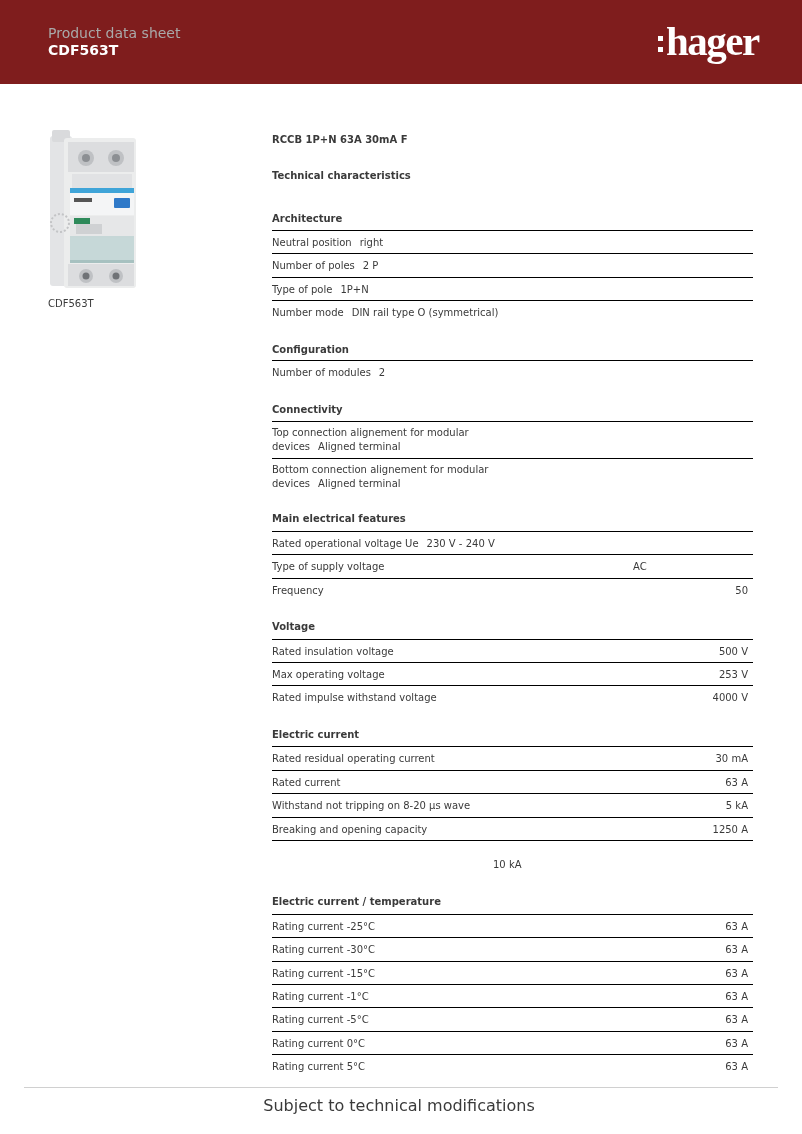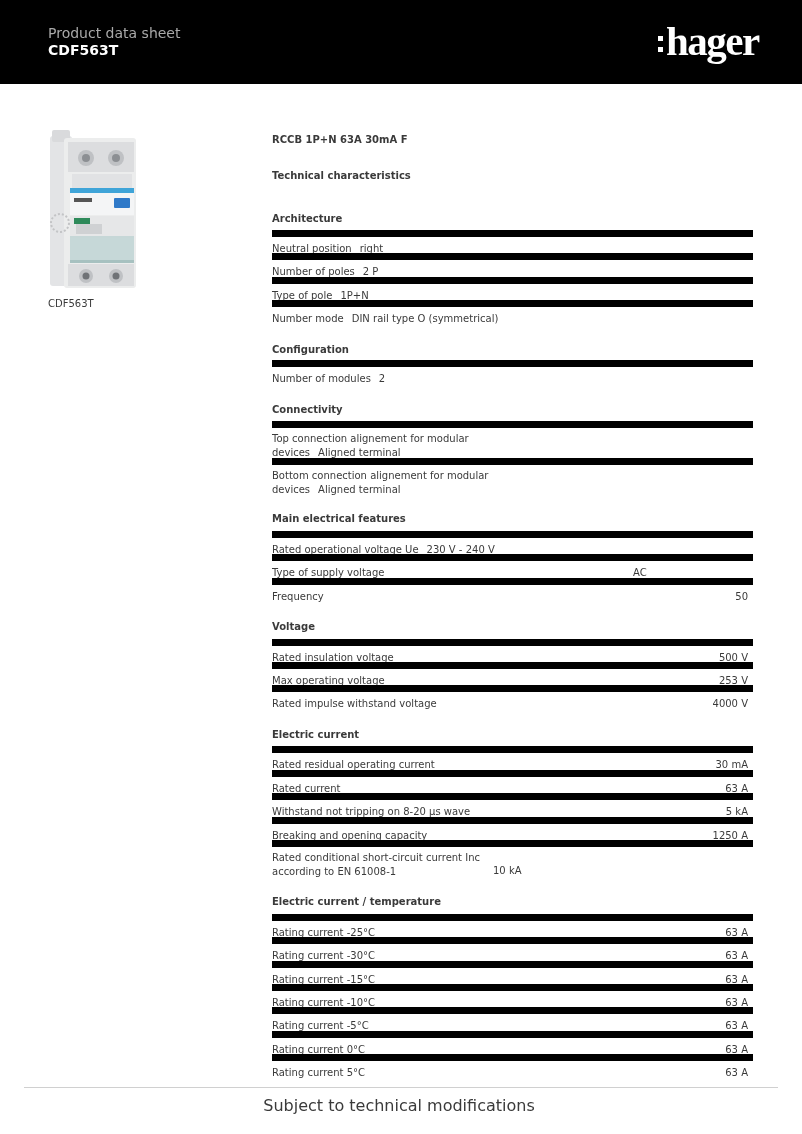--- a/index.html
+++ b/index.html
@@ -1,21 +1,21 @@
 <!DOCTYPE html>
 <html><head>
 <meta charset="utf-8">
 <style>
   * { box-sizing: border-box; margin: 0; padding: 0; }
   html, body { width: 802px; height: 1134px; background: #ffffff; overflow: hidden; }
   body { font-family: "DejaVu Sans", sans-serif; color: #3a3a3a; position: relative; }
 
   .header {
     position: absolute; left: 0; top: 0; width: 802px; height: 84px;
-    background: #000000;
+    background: #7f1d1d;
   }
   .header .subtitle {
     position: absolute; left: 48px; top: 25px;
     font-size: 14px; color: #a9a9a9; font-weight: normal;
   }
   .header .title {
     position: absolute; left: 48px; top: 42px;
     font-size: 14px; color: #ffffff; font-weight: bold;
   }
   .logo {
@@ -34,21 +34,21 @@
     position: absolute; left: 48px; top: 298px; font-size: 10px; color: #3a3a3a;
   }
   .product-desc { position: absolute; left: 272px; top: 134px; font-size: 10px; font-weight: bold; color: #3a3a3a; }
   .tech-title { position: absolute; left: 272px; top: 170px; font-size: 10px; font-weight: bold; color: #3a3a3a; }
 
   .section-title {
     position: absolute; left: 272px; font-size: 10px; font-weight: bold; color: #3a3a3a;
   }
   .row {
     position: absolute; left: 272px; width: 481px;
-    border-top: 7px solid #000000;
+    border-top: 1px solid #000000;
     font-size: 10px; color: #3a3a3a;
   }
   .row.single { height: 23px; }
   .row .label { position: absolute; left: 0; top: 6px; white-space: nowrap; }
   .row .inline-val { margin-left: 8px; }
   .row .right-val { position: absolute; right: 5px; top: 6px; white-space: nowrap; }
   .row .mid-val { position: absolute; left: 361px; top: 6px; white-space: nowrap; }
   .row .ml { position: absolute; left: 0; top: 4px; line-height: 14px; white-space: nowrap; }
   .row .ml-val { position: absolute; left: 221px; top: 18px; white-space: nowrap; }
 
@@ -182,39 +182,38 @@
 </div>
 <div class="row single" style="top:793px">
   <span class="label">Withstand not tripping on 8-20 µs wave</span>
   <span class="right-val">5 kA</span>
 </div>
 <div class="row single" style="top:817px">
   <span class="label">Breaking and opening capacity</span>
   <span class="right-val">1250 A</span>
 </div>
 <div class="row" style="top:840px; height:36px">
-  <span class="ml"><span>Rated conditional short-circuit current Inc</span><br><span>according to EN 61008-1</span></span>
   <span class="ml-val">10 kA</span>
 </div>
 
 <div class="section-title" style="top:896px">Electric current / temperature</div>
 <div class="row single" style="top:914px">
   <span class="label">Rating current -25°C</span>
   <span class="right-val">63 A</span>
 </div>
 <div class="row single" style="top:937px">
   <span class="label">Rating current -30°C</span>
   <span class="right-val">63 A</span>
 </div>
 <div class="row single" style="top:961px">
   <span class="label">Rating current -15°C</span>
   <span class="right-val">63 A</span>
 </div>
 <div class="row single" style="top:984px">
-  <span class="label">Rating current -10°C</span>
+  <span class="label">Rating current -1°C</span>
   <span class="right-val">63 A</span>
 </div>
 <div class="row single" style="top:1007px">
   <span class="label">Rating current -5°C</span>
   <span class="right-val">63 A</span>
 </div>
 <div class="row single" style="top:1031px">
   <span class="label">Rating current 0°C</span>
   <span class="right-val">63 A</span>
 </div>

